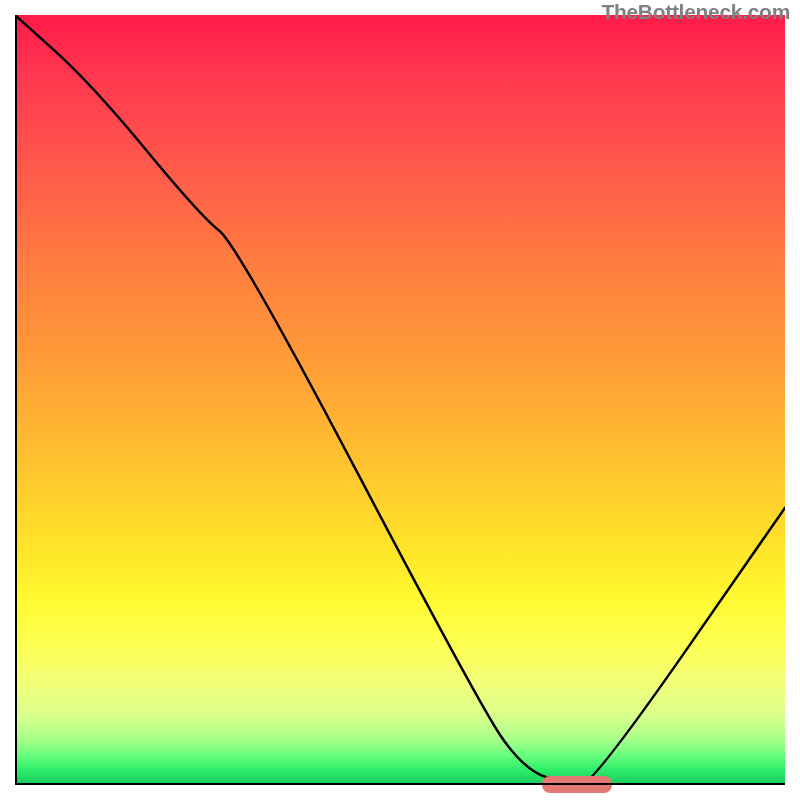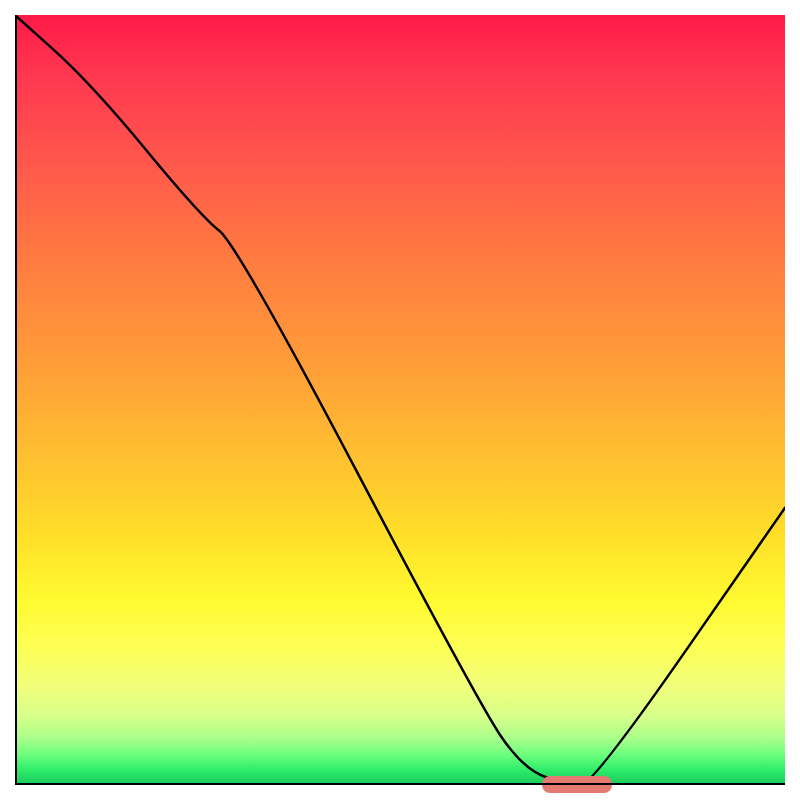--- a/index.html
+++ b/index.html
@@ -88,13 +88,14 @@
   <div class="plot-area">
     <svg class="curve" viewBox="0 0 770 770" preserveAspectRatio="none">
       <path id="curve-path" fill="none" stroke="#000000" stroke-width="2.5" stroke-linejoin="round" stroke-linecap="round" d="M 0 0 Q 0 0 38.5 34.64999999999998 Q 77 69.29999999999995 130.89999999999998 134.75 Q 184.79999999999998 200.20000000000005 204.04999999999998 215.60000000000002 Q 223.29999999999998 231 342.65 458.15 Q 462 685.3 485.1 719.95 Q 508.20000000000005 754.6 531.3 762.3 Q 554.4 770 565.95 770 Q 577.5 770 673.75 631.4 T 770 492.8"></path>
     </svg>
     <div id="marker" class="marker" style="left: 527.3px; width: 69.6px; bottom: -8px;"></div>
   </div>
 
   <div class="leftline"></div>
   <div class="baseline"></div>
 
+  <div class="watermark">TheBottleneck.com</div>
 </div>
 
 </body></html>

